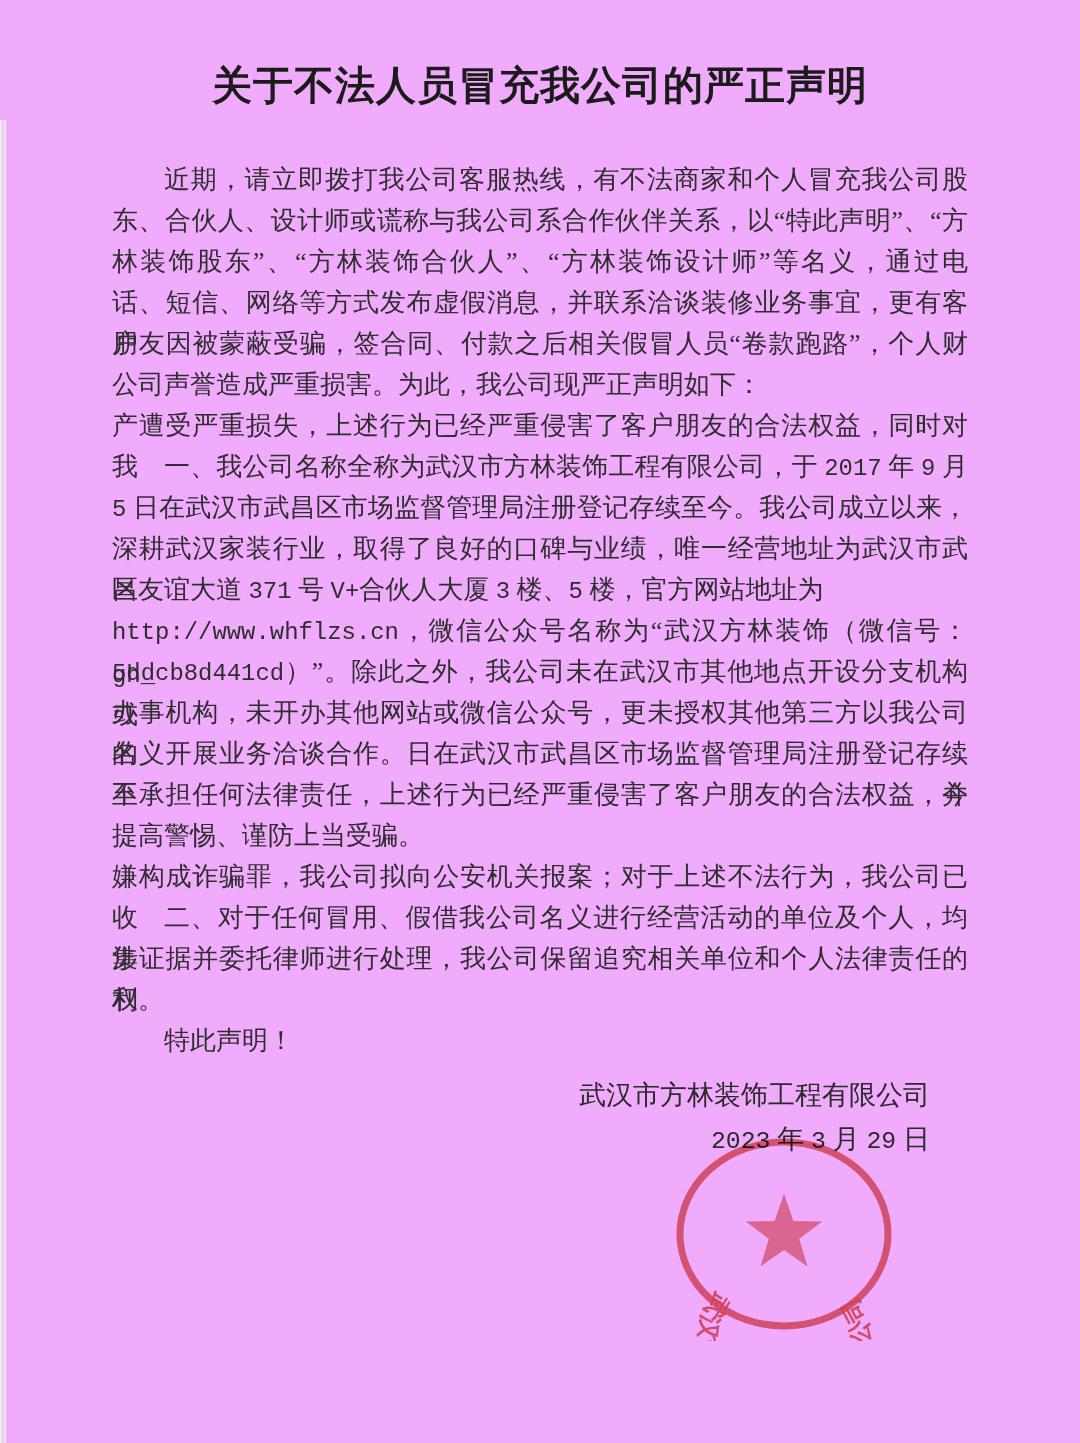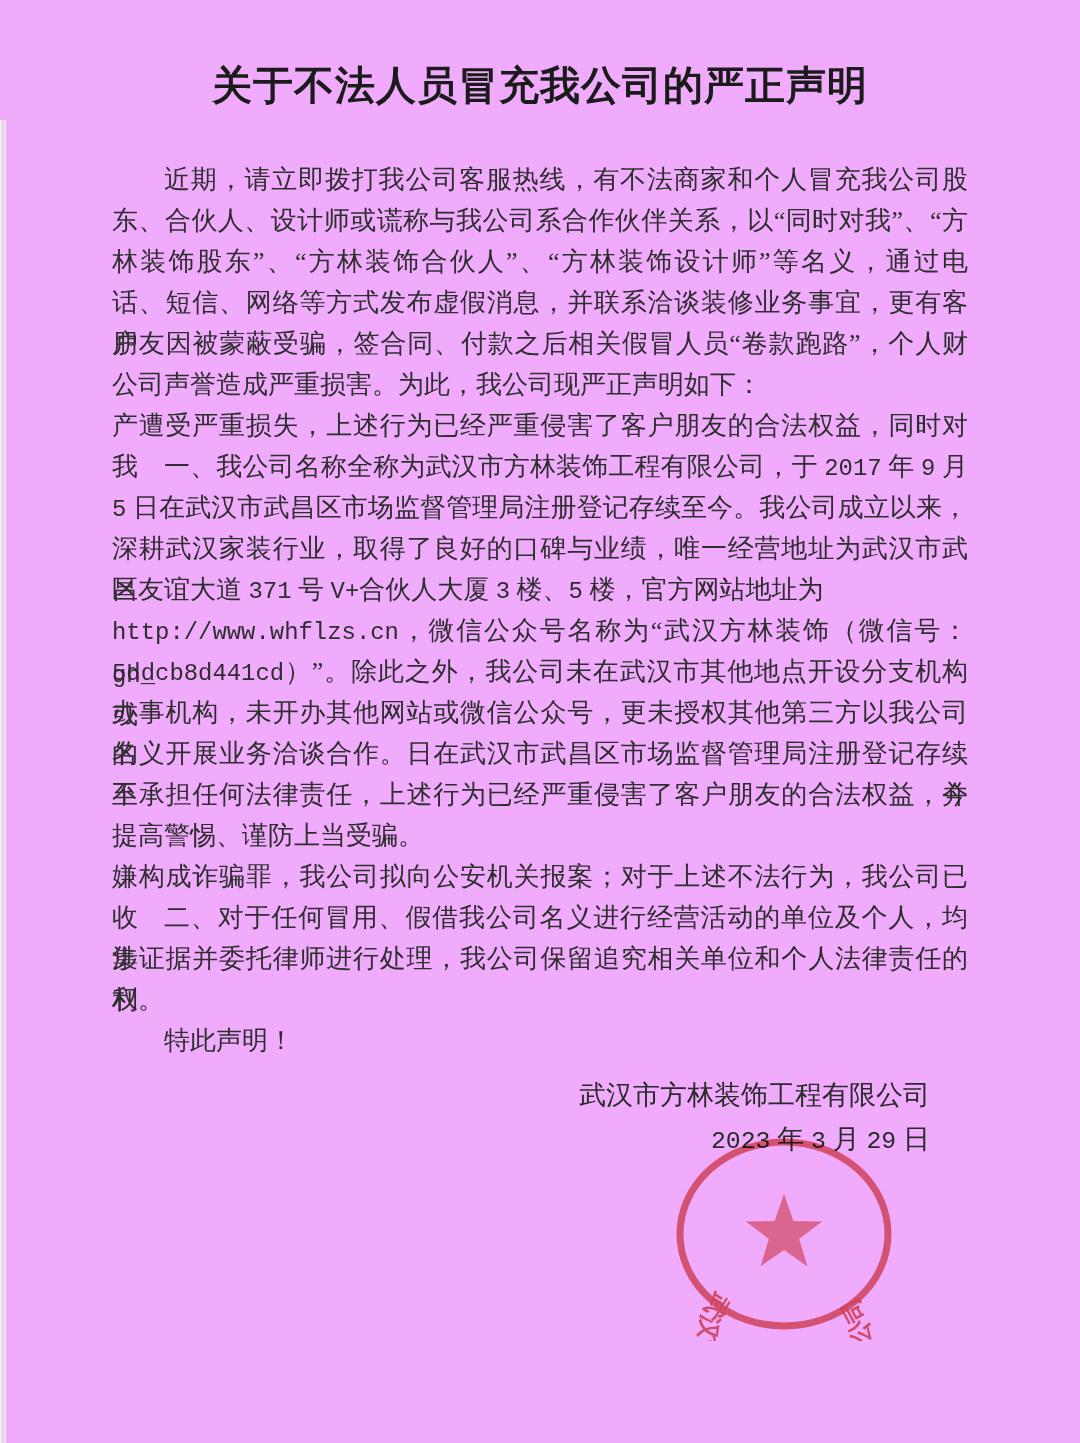--- a/index.html
+++ b/index.html
@@ -75,21 +75,21 @@
 </head>
 <body>
 
 <div class="page">
   <div class="edge-left"></div>
 
   <h1 class="title">关于不法人员冒充我公司的严正声明</h1>
 
   <div class="body-text" id="paragraphs">
       <div class="line first">近期，请立即拨打我公司客服热线，有不法商家和个人冒充我公司股</div>
-      <div class="line">东、合伙人、设计师或谎称与我公司系合作伙伴关系，以“同时对我”、“方</div>
+      <div class="line">东、合伙人、设计师或谎称与我公司系合作伙伴关系，以“特此声明”、“方</div>
       <div class="line">林装饰股东”、“方林装饰合伙人”、“方林装饰设计师”等名义，通过电</div>
       <div class="line">话、短信、网络等方式发布虚假消息，并联系洽谈装修业务事宜，更有客户</div>
       <div class="line">朋友因被蒙蔽受骗，签合同、付款之后相关假冒人员“卷款跑路”，个人财</div>
       <div class="line nofill">公司声誉造成严重损害。为此，我公司现严正声明如下：</div>
       <div class="line">产遭受严重损失，上述行为已经严重侵害了客户朋友的合法权益，同时对我</div>
       <div class="line first">一、我公司名称全称为武汉市方林装饰工程有限公司，于 <span class="latin">2017</span> 年 <span class="latin">9</span> 月</div>
       <div class="line"><span class="latin">5</span> 日在武汉市武昌区市场监督管理局注册登记存续至今。我公司成立以来，</div>
       <div class="line">深耕武汉家装行业，取得了良好的口碑与业绩，唯一经营地址为武汉市武昌</div>
       <div class="line nofill">区友谊大道 <span class="latin">371</span> 号 <span class="latin">V+</span>合伙人大厦 <span class="latin">3</span> 楼、<span class="latin">5</span> 楼，官方网站地址为</div>
       <div class="line"><span class="latin">http://www.whflzs.cn</span>，微信公众号名称为“武汉方林装饰（微信号：<span class="latin">gh_</span></div>

